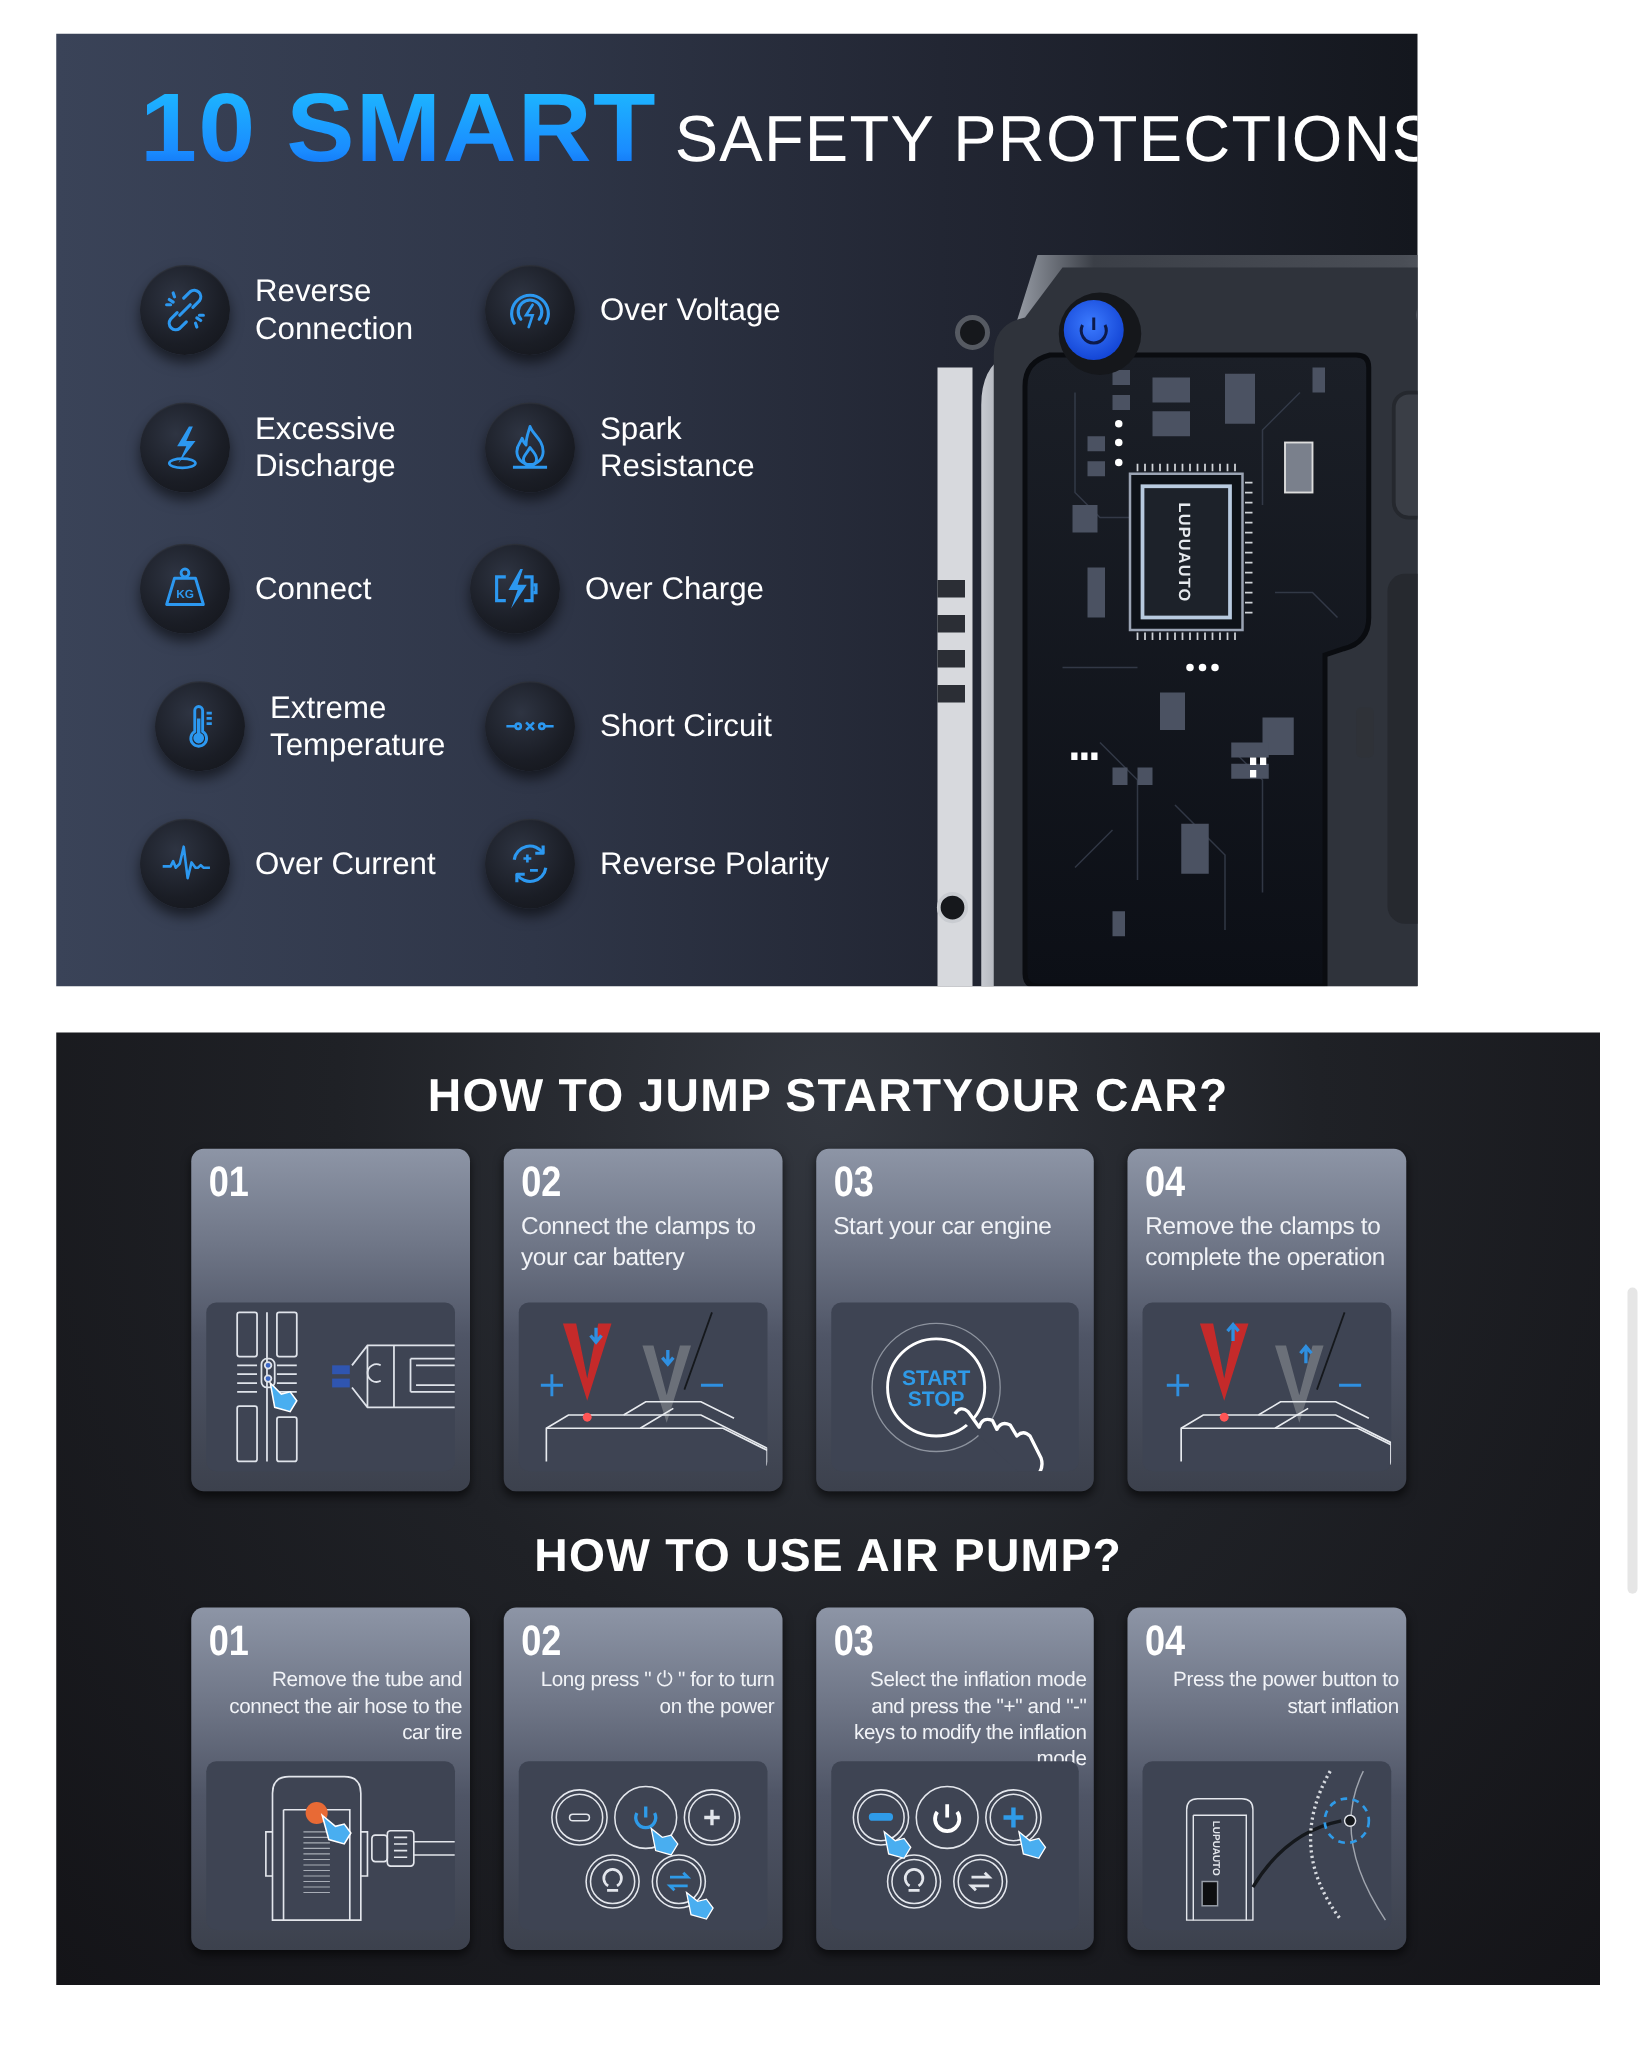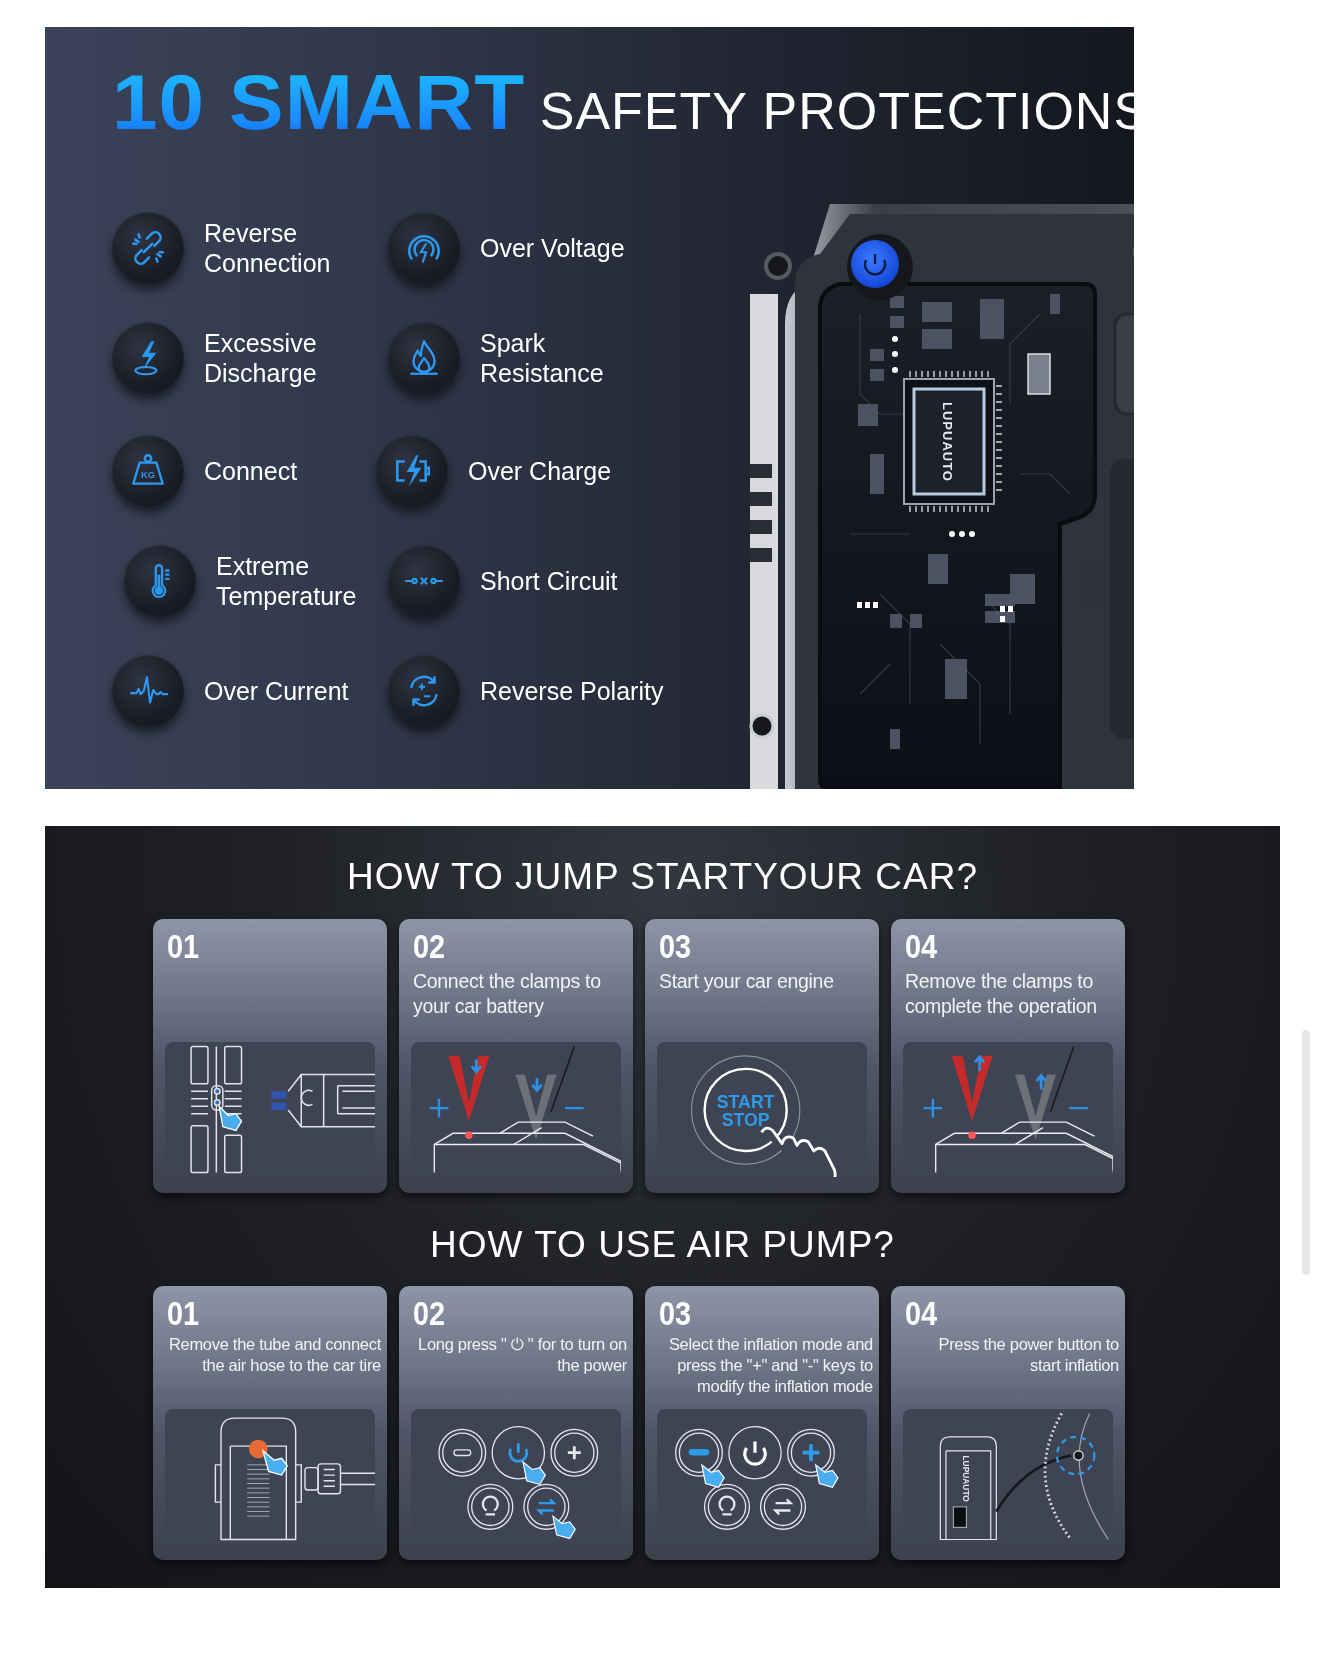--- a/index.html
+++ b/index.html
@@ -40,23 +40,23 @@
   .device { position: absolute; left: 695px; top: 147px; width: 520px; height: 615px; }
 
   
   .panel-bottom {
     position: absolute; left: 45px; top: 826px; width: 1235px; height: 762px;
     background: radial-gradient(ellipse at 50% 8%, #33373f 0%, #1f2126 45%, #141418 100%);
     overflow: hidden;
   }
   .section-title {
     position: absolute; left: 0; width: 100%; text-align: center;
-    color: #ffffff; font-weight: 400; font-size: 37px; letter-spacing: 1px;
-  }
-  .cards { position: absolute; left: 108px; width: 972px; display: flex; gap: 12px; }
+    color: #ffffff; font-weight: 700; font-size: 37px; letter-spacing: 1px;
+  }
+  .cards { position: absolute; left: 108px; width: 972px; display: flex; gap: 27px; }
   .card {
     width: 249px; height: 274px; border-radius: 10px;
     background: linear-gradient(180deg, #8d95a6 0%, #6f7687 28%, #4f5566 55%, #3c414d 100%);
     box-shadow: 0 4px 8px rgba(0,0,0,0.6);
     position: relative; overflow: hidden;
   }
   .card .num { position: absolute; left: 14px; top: 8px; color: #ffffff; font-size: 34px; font-weight: 700; transform: scaleX(0.85); transform-origin: left; }
   .card .desc { position: absolute; left: 14px; top: 50px; right: 6px; color: #f1f3f7; font-size: 19.5px; line-height: 25px; letter-spacing: -0.3px; }
   .card .desc.sm { font-size: 16.5px; line-height: 21px; top: 48px; text-align: right; }
   .card .illus {

